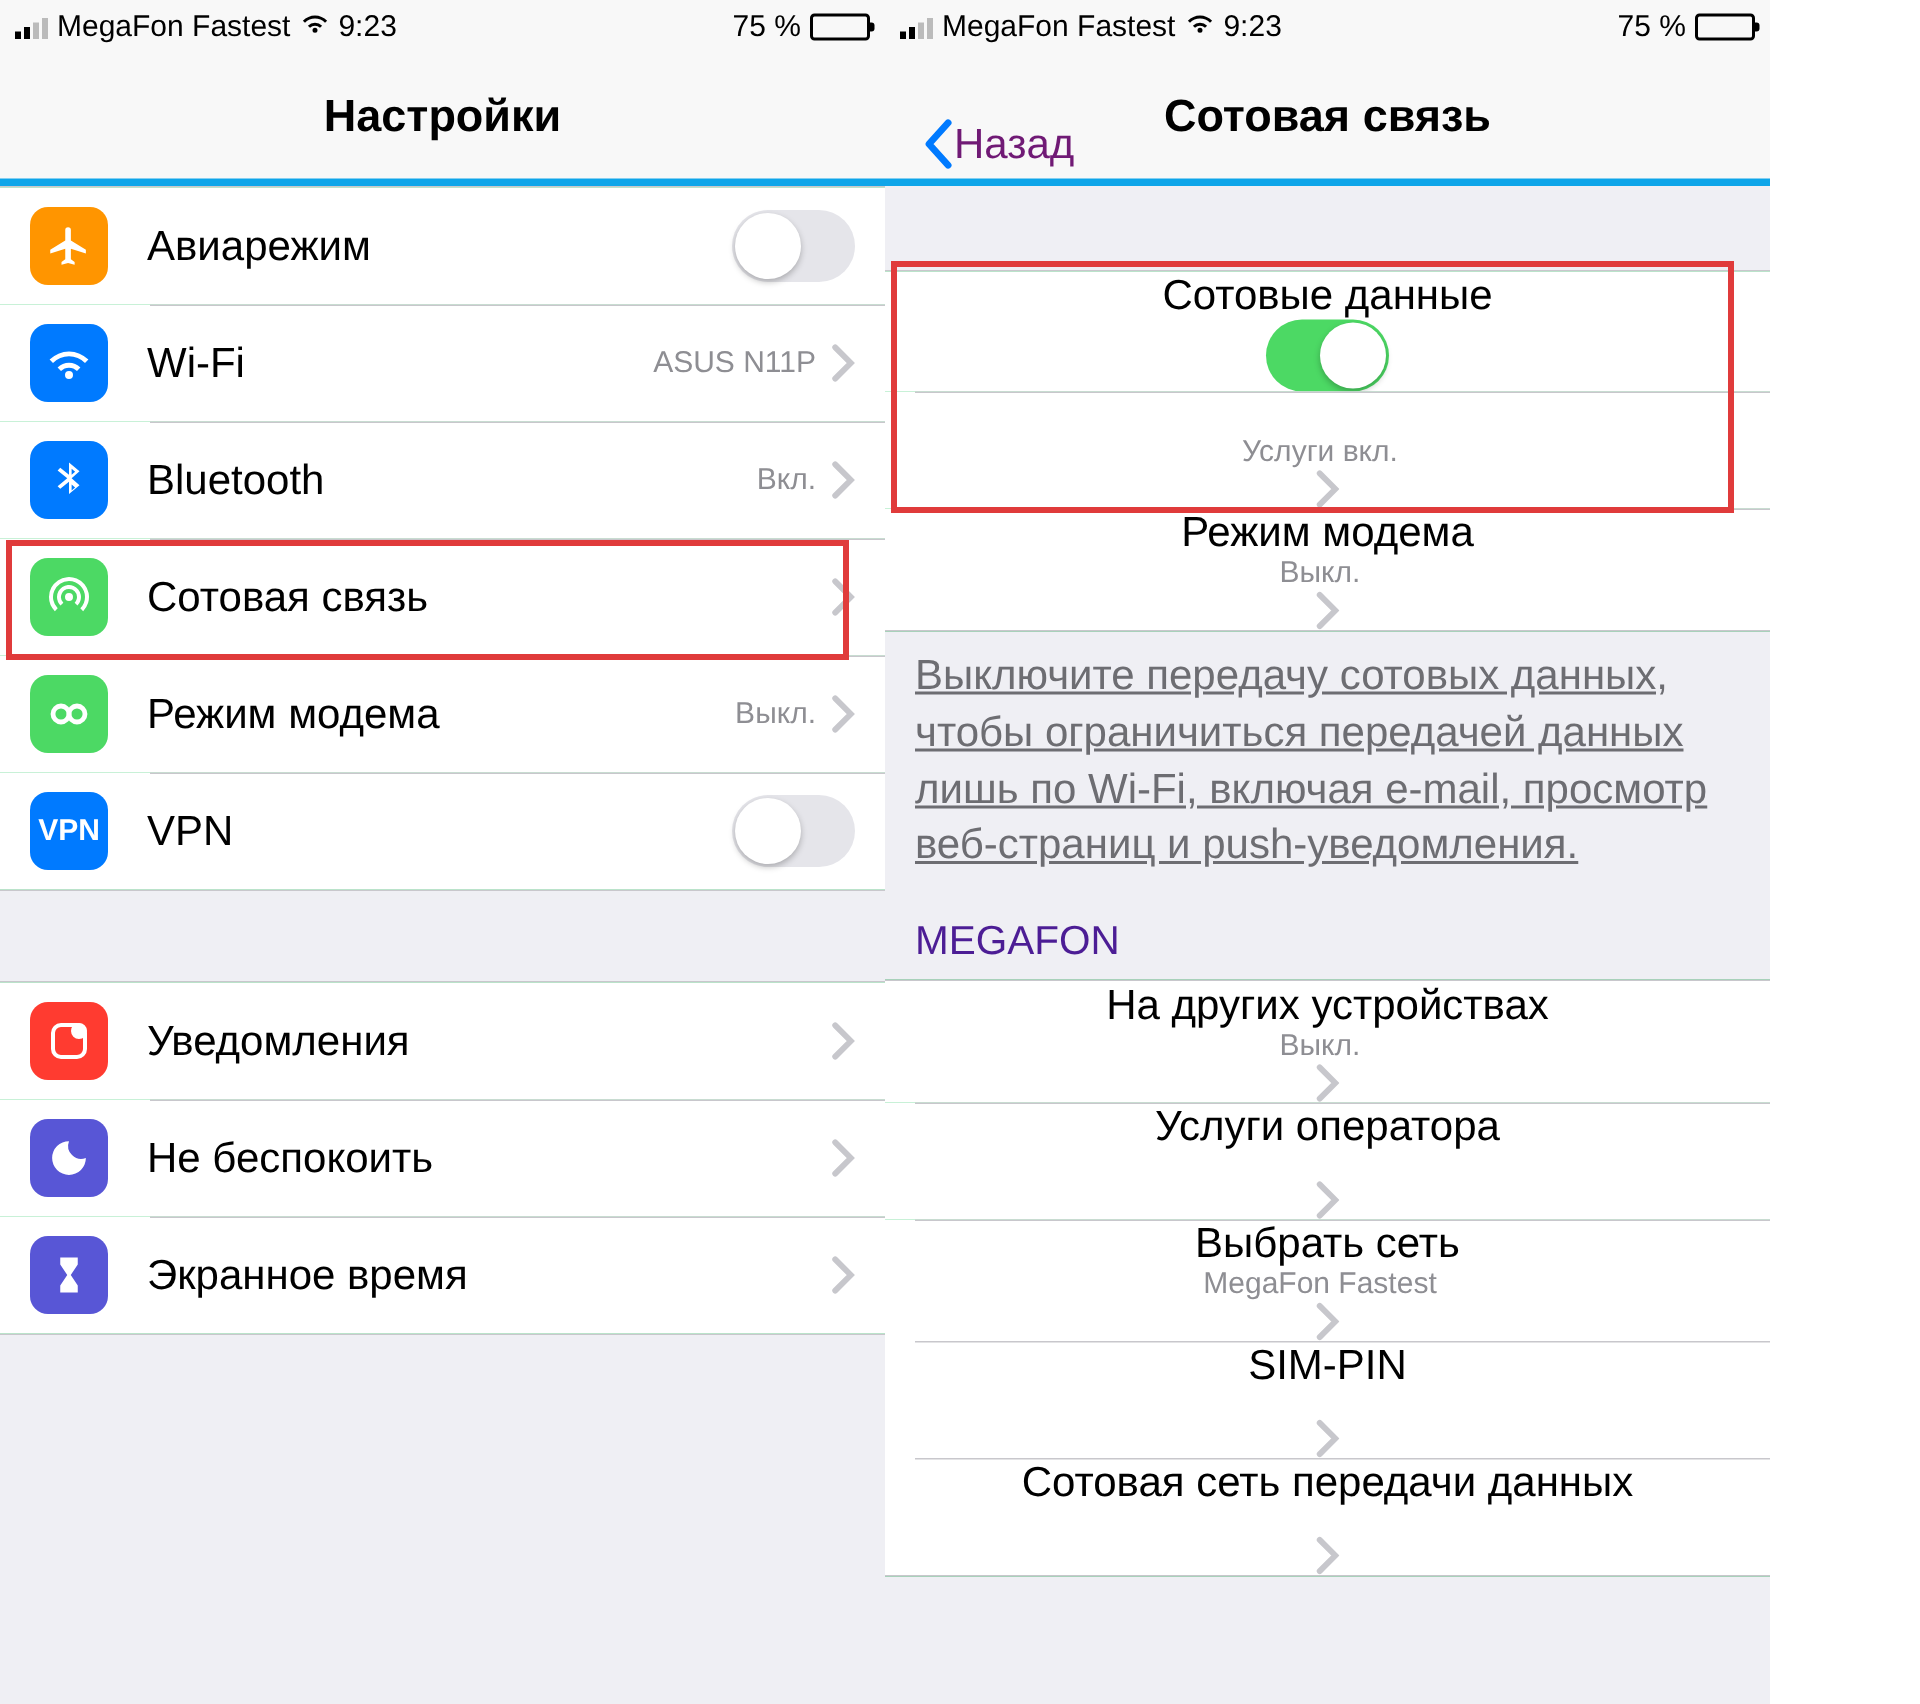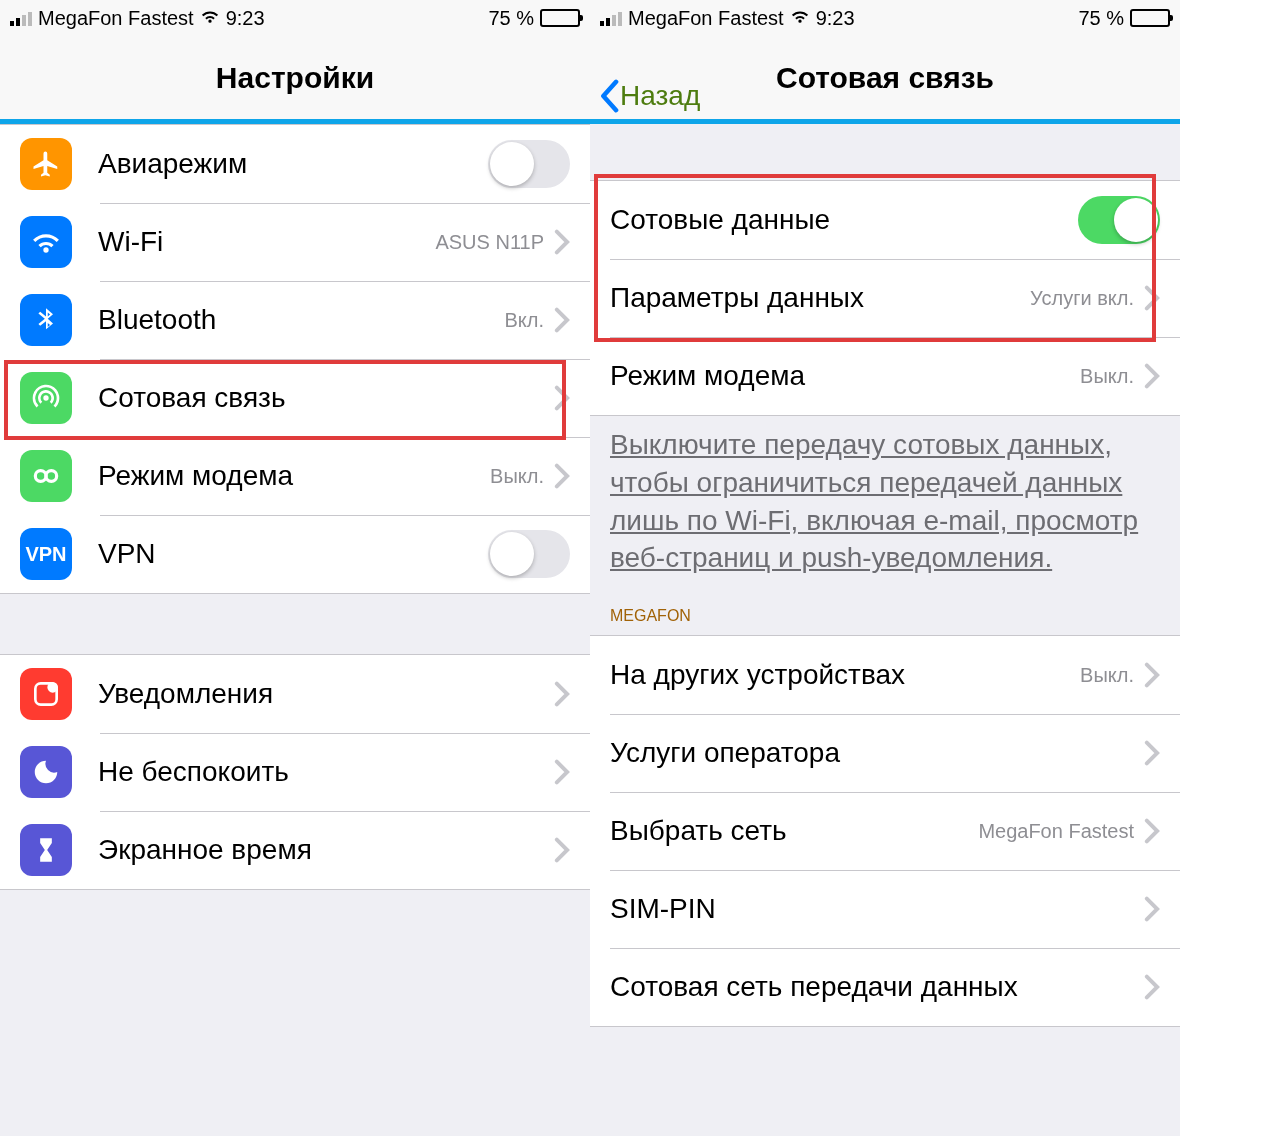--- a/index.html
+++ b/index.html
@@ -51,40 +51,40 @@
   
   .nav-header {
     height: 88px;
     background: #f8f8f8;
     border-bottom: 5px solid #0ea5e9;
     display:flex; align-items:center; justify-content:center;
     position:relative;
   }
   .nav-title { font-size: 30px; font-weight: 600; }
   .nav-back {
-    position:absolute; left:8px; display:flex; align-items:center;
-    color:#4d7c0f; font-size:28px; cursor:pointer;margin-top:37px;
+    position:absolute; left:24px; display:flex; align-items:center;
+    color:#701a75; font-size:28px; cursor:pointer;margin-top:37px;
   }
   .nav-back svg { width:22px; height:34px; }
   
   .list-group { background:#22c55e; border-top:1px solid #c8c7cc; border-bottom:1px solid #c8c7cc; }
   .gap { height: 60px; }
   .row {
     display:flex; align-items:center; min-height:78px;
     padding: 0 20px 0 20px;
     background:#fff;
     position:relative;
     cursor:pointer;
   }
   .row + .row::before {
     content:""; position:absolute; left:100px; right:0; top:0; height:1px;
     background:#c8c7cc;
   }
   .row.noicon + .row.noicon::before { left:20px; }
-  .row.noicon { padding-left:20px; }
+  .row.noicon { padding-left:20px;flex-direction:column; }
   .icon-box {
     width:52px; height:52px; border-radius:12px; margin-right:26px;
     display:flex; align-items:center; justify-content:center; flex-shrink:0;
   }
   .row-label { font-size:28px; color:#000; flex:0 0 auto; }
   .row-spacer { flex:1; }
   .row-value { font-size:20px; color:#8e8e93; margin-right:10px; }
   .chevron { color:#c7c7cc; }
   .chevron svg { width:16px; height:26px; display:block; }
   
@@ -95,21 +95,21 @@
   .toggle .knob {
     position:absolute; top:2px; left:2px; width:44px; height:44px;
     background:#fff; border-radius:50%; box-shadow:0 2px 4px rgba(0,0,0,0.25);
   }
   .toggle.on { background:#4cd964; }
   .toggle.on .knob { left:auto; right:2px; }
   
   .section-text {
     font-size:28px; color:#6d6d72; padding:10px 20px 14px 20px; line-height:1.35;text-decoration:underline;
   }
-  .section-header { font-size:16px; color:#a16207; padding:16px 20px 10px 20px; text-transform:uppercase;}
+  .section-header { font-size:27px; color:#4c1d95; padding:16px 20px 10px 20px; text-transform:uppercase;}
   
   .hl {
     position:absolute; border:4px solid #e03b3b; pointer-events:none; z-index:5;
   }
   
   .ic-orange{background:#ff9500;}
   .ic-blue{background:#007aff;}
   .ic-green{background:#4cd964;}
   .ic-purple{background:#5856d6;}
   .ic-vpn{background:#007aff;}
@@ -328,21 +328,20 @@
 
     <div class="list-group">
       <div class="row noicon">
         <span class="row-label">Сотовые данные</span>
         <span class="row-spacer"></span>
         <span class="toggle on">
             <span class="knob"></span>
           </span>
       </div>
       <div class="row noicon">
-        <span class="row-label">Параметры данных</span>
         <span class="row-spacer"></span>
         <span class="row-value">Услуги вкл.</span>
         <span class="chevron">
             <svg viewBox="0 0 12 20">
               <path d="M2 2l8 8-8 8" stroke="#c7c7cc" stroke-width="3" fill="none" stroke-linecap="round"></path>
             </svg>
           </span>
       </div>
       <div class="row noicon">
         <span class="row-label">Режим модема</span>

